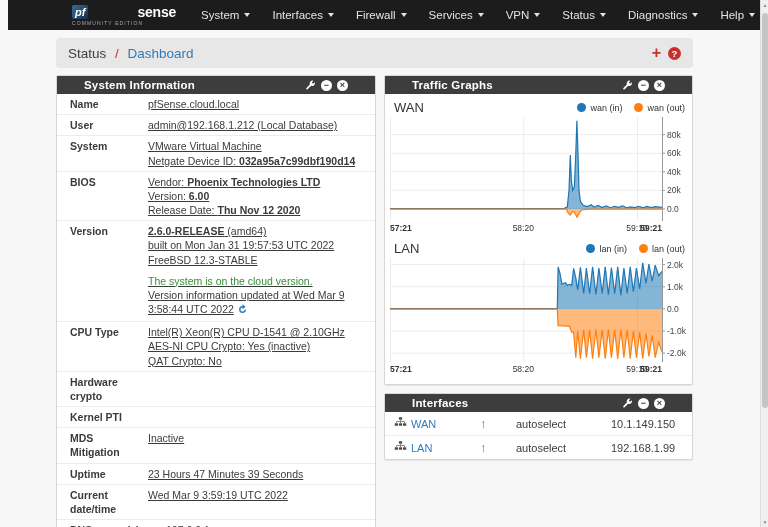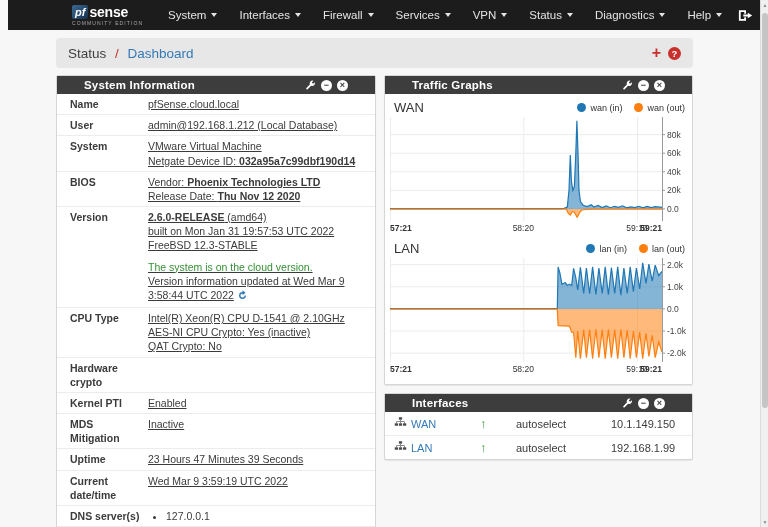--- a/index.html
+++ b/index.html
@@ -6,21 +6,21 @@
   html,body { width: 768px; height: 527px; overflow: hidden; background:#f7f7f7;
     font-family: "Liberation Sans", sans-serif; color:#3b3b3b; }
 
   
   .navbar { position:absolute; left:8px; top:0; width:760px; height:30px; background:#1c1c1c;
     display:flex; align-items:center; }
   .brand { display:flex; flex-direction:column; align-items:flex-start; margin-left:64px; margin-right:14px; cursor:pointer; }
   .brand-row { display:flex; align-items:center; line-height:14px; }
   .pf-box { background:linear-gradient(135deg,#3c6a94,#16304d); color:#fff; font-weight:bold;
     font-style:italic; font-size:11px; padding:0 3px; border-radius:2px; margin-right:1px; }
-  .brand-name { color:#fff; font-weight:bold; font-size:14px; letter-spacing:-.2px; }
+  .brand-name { color:#fff; font-weight:bold; font-size:14px; letter-spacing:-.2px;padding-left:48px; }
   .brand-edition { color:#a8a8a8; font-size:5px; letter-spacing:1.1px; margin-top:1px; }
   .nav-items { display:flex; align-items:center; height:100%; }
   .nav-item { color:#e4e4e4; font-size:11.5px; padding:0 11px; height:100%; display:flex;
     align-items:center; text-decoration:none; cursor:pointer; }
   .caret { display:inline-block; margin-left:5px; width:0; height:0;
     border-left:3.5px solid transparent; border-right:3.5px solid transparent; border-top:4px solid #e4e4e4; }
   .signout { margin-left:auto; margin-right:14px; cursor:pointer; display:flex; align-items:center; }
 
   
   .scrollbar { position:absolute; right:0; top:0; width:8px; height:527px; background:#f0f0f0; border-left:1px solid #dcdcdc; }
@@ -167,20 +167,21 @@
             <div class="si-label">System</div>
             <div class="si-value">
               <div class="si-line"><span>VMware Virtual Machine</span></div>
               <div class="si-line"><span>Netgate Device ID: </span><span class="b">032a95a7c99dbf190d14</span></div>
             </div>
           </div>
           <div class="si-row">
             <div class="si-label">BIOS</div>
             <div class="si-value">
               <div class="si-line"><span>Vendor: </span><span class="b">Phoenix Technologies LTD</span></div>
+              <div class="si-line"><span>Version: </span><span class="b">6.00</span></div>
               <div class="si-line"><span>Release Date: </span><span class="b">Thu Nov 12 2020</span></div>
             </div>
           </div>
           <div class="si-row">
             <div class="si-label">Version</div>
             <div class="si-value">
               <div class="si-line"><span class="b">2.6.0-RELEASE</span><span> (amd64)</span></div>
               <div class="si-line"><span>built on Mon Jan 31 19:57:53 UTC 2022</span></div>
               <div class="si-line"><span>FreeBSD 12.3-STABLE</span></div>
               <div class="si-line blank"></div>
@@ -197,23 +198,20 @@
               <div class="si-line"><span>AES-NI CPU Crypto: Yes (inactive)</span></div>
               <div class="si-line"><span>QAT Crypto: No</span></div>
             </div>
           </div>
           <div class="si-row">
             <div class="si-label">Hardware crypto</div>
             <div class="si-value"></div>
           </div>
           <div class="si-row">
             <div class="si-label">Kernel PTI</div>
-            <div class="si-value">
-              <div class="si-line"><span>Enabled</span></div>
-            </div>
           </div>
           <div class="si-row">
             <div class="si-label">MDS Mitigation</div>
             <div class="si-value">
               <div class="si-line"><span>Inactive</span></div>
             </div>
           </div>
           <div class="si-row">
             <div class="si-label">Uptime</div>
             <div class="si-value">

